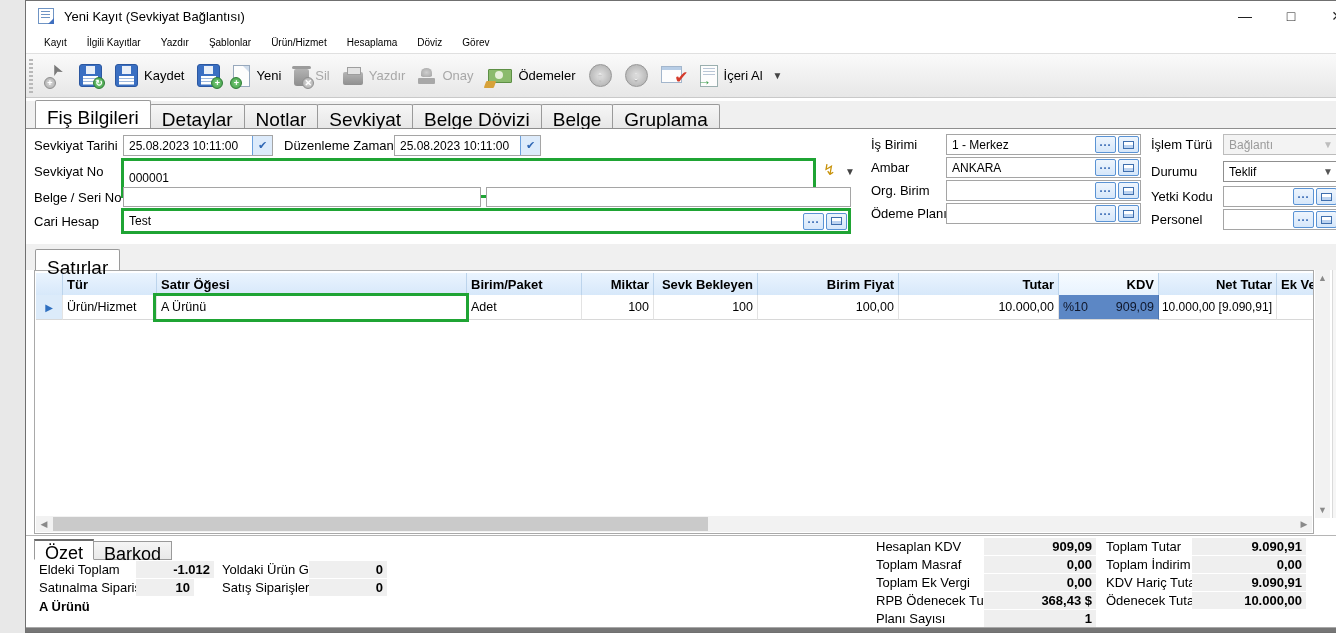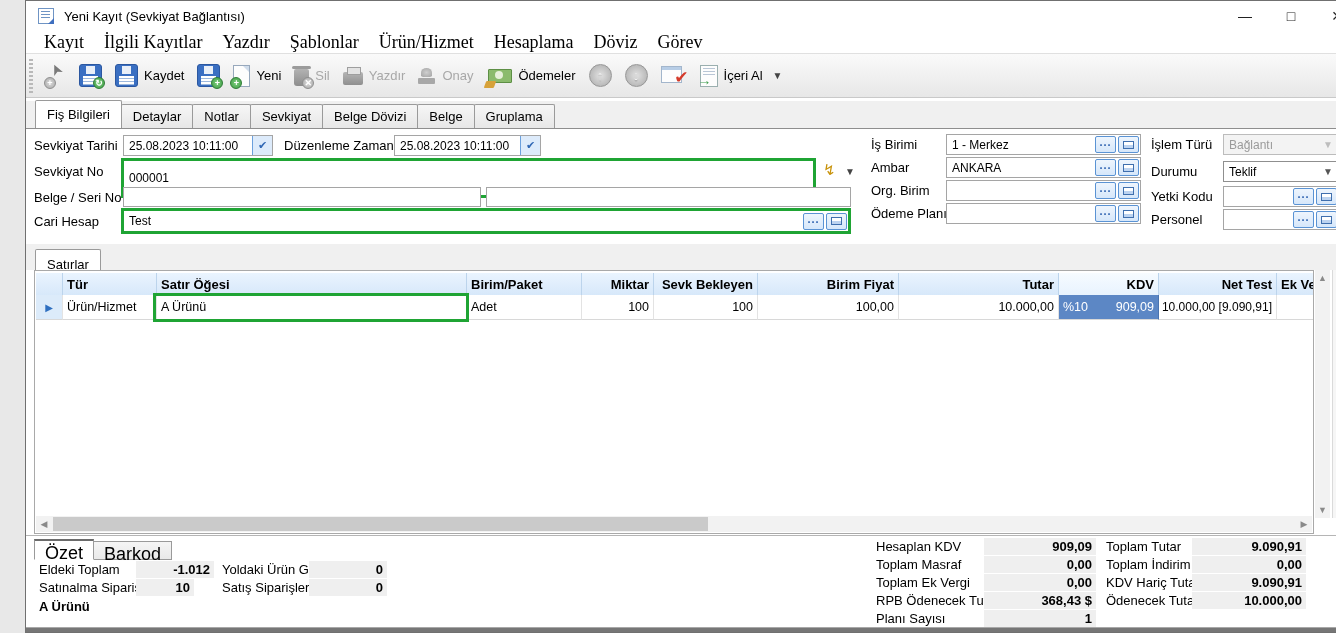--- a/index.html
+++ b/index.html
@@ -13,21 +13,21 @@
   .title-doc::before { content:""; position:absolute; left:2px; top:2px; width:9px; height:8px;
      background:repeating-linear-gradient(#6f94c4 0 1px, transparent 1px 3px); }
   .title-doc::after { content:""; position:absolute; right:-1px; bottom:-1px; width:0; height:0;
      border-left:6px solid transparent; border-bottom:6px solid #3f6fbf; }
   .title-text { margin-left:10px; font-size:13px; }
   .win-controls { margin-left:auto; display:flex; height:100%; }
   .win-btn { width:46px; height:100%; display:flex; align-items:center; justify-content:center; font-size:14px; color:#222; }
 
   
   .menubar { left:0; top:30px; width:1334px; height:22px; background:#fff; display:flex; align-items:center; padding-left:8px; }
-  .menu-item { padding:2px 10px; font-size:18px;font-family:Liberation Serif, serif; }
+  .menu-item { padding:2px 10px; font-size:10px; }
 
   
   .toolbar { left:0; top:52px; width:1334px; height:45px; background:linear-gradient(#fafafa,#e7e7e7); border-top:1px solid #e0e0e0; border-bottom:1px solid #c9c9c9; display:flex; align-items:center; }
   .grip { width:4px; height:34px; margin-left:3px; background:repeating-linear-gradient(#b9b9b9 0 2px, transparent 2px 4px); }
   .tb { display:flex; align-items:center; gap:6px; margin-left:13px; }
   .tb-label { font-size:13px; }
   .tb-label.dis { color:#a8a8a8; }
   .badge { position:absolute; width:12px; height:12px; border-radius:50%; font-size:9px; font-weight:bold; line-height:11px; text-align:center; color:#fff; }
   .badge.green { background:radial-gradient(#7ed07e,#3d9a44); border:1px solid #2f7d36; }
   .badge.gray  { background:radial-gradient(#dcdcdc,#a7a7a7); border:1px solid #8f8f8f; color:#fff; }
@@ -58,21 +58,21 @@
   .i-confirm { width:26px; height:22px; position:relative; }
   .i-confirm::before { content:""; position:absolute; left:0; top:1px; width:19px; height:15px; background:#fdfdfd; border:1px solid #a3b6cc; box-shadow:inset 0 3px #b7cde6; }
   .i-confirm::after { content:"✔"; position:absolute; right:-2px; top:2px; font-size:17px; color:#d43a2a; }
   .i-excel { width:18px; height:22px; background:#fdfdfd; border:1px solid #9aafaf; position:relative; }
   .i-excel::before { content:""; position:absolute; left:2px; top:2px; width:12px; height:9px; background:repeating-linear-gradient(#b9c6d6 0 1px, transparent 1px 3px); }
   .i-excel::after { content:"→"; position:absolute; left:-3px; bottom:-2px; font-size:14px; font-weight:bold; color:#3f9e4d; }
   .caret { font-size:10px; color:#444; margin-left:4px; }
 
   
   .tabstrip { left:0; top:100px; width:1334px; height:28px; background:#f0f0f0; border-bottom:1px solid #8e8e8e; display:flex; align-items:flex-end; padding-left:9px; }
-  .tab { height:24px; padding:4px 11px 0; font-size:13px; background:linear-gradient(#f6f6f6,#e7e7e7); border:1px solid #9a9a9a; border-bottom:none; margin-right:-1px; border-radius:2px 2px 0 0; }
+  .tab { height:24px; padding:4px 11px 0; font-size:19px; background:linear-gradient(#f6f6f6,#e7e7e7); border:1px solid #9a9a9a; border-bottom:none; margin-right:-1px; border-radius:2px 2px 0 0; }
   .tab.active { background:#fff; height:28px; padding-top:6px; position:relative; z-index:2; }
 
   
   .formpanel { left:0; top:128px; width:1334px; height:115px; background:#fff; }
   .lbl { position:absolute; font-size:13px; white-space:nowrap; }
   .field { position:absolute; background:#fff; border:1px solid #a5a5a5; font-size:12px; display:flex; align-items:center; padding-left:5px; overflow:hidden; white-space:nowrap; }
   .dd-check { width:20px; height:100%; margin-left:auto; background:#ddebfb; border-left:1px solid #6ba0dd; color:#2f67b5; font-size:11px; display:flex; align-items:center; justify-content:center; flex:0 0 auto; }
   .greenbox { position:absolute; border:3px solid #1fa434; background:#fff; display:flex; align-items:center; }
   .gb-text { padding-left:5px; font-size:12px; }
   .btn-dots, .btn-form { width:21px; height:17px; background:linear-gradient(#eef5fd,#d6e7fa); border:1px solid #5a93d4; border-radius:2px; color:#2a5fae; display:flex; align-items:center; justify-content:center; flex:0 0 auto; margin-left:2px; }
@@ -85,21 +85,21 @@
 
   
   .gap-strip { left:0; top:243px; width:1334px; height:5px; background:#f0f0f0; }
   .linestab-strip { left:0; top:248px; width:1334px; height:21px; background:#f0f0f0; display:flex; align-items:flex-end; padding-left:9px; }
   .tableframe { left:8px; top:269px; width:1280px; height:264px; background:#fff; border:1px solid #a9a9a9; }
   .th { position:absolute; top:2px; height:22px; background:linear-gradient(#eaf4fe,#d7e8fa); border-right:1px solid #bcd4ec; font-weight:bold; font-size:13px; display:flex; align-items:center; padding:0 4px; overflow:hidden; white-space:nowrap; }
   .th.num { justify-content:flex-end; }
   .td { position:absolute; top:24px; height:25px; background:#fff; border-right:1px solid #e3e3e3; border-bottom:1px solid #d8d8d8; font-size:12.5px; display:flex; align-items:center; padding:0 4px; overflow:hidden; white-space:nowrap; }
   .td.num { justify-content:flex-end; }
   .rowsel { background:#dcebfa; color:#2e6fc0; font-size:10px; justify-content:center; padding:0; }
-  .kdvcell { background:#5c87c5; color:#ffffff; justify-content:space-between; border-right:1px solid #4a74b0; }
+  .kdvcell { background:#5c87c5; color:#0f172a; justify-content:space-between; border-right:1px solid #4a74b0; }
   .cell-greenbox { position:absolute; left:118px; top:22px; width:316px; height:29px; border:3px solid #1fa434; z-index:3; }
 
   
   .hscroll { position:absolute; left:1px; bottom:1px; width:1276px; height:16px; background:#f2f2f2; display:flex; align-items:center; }
   .scroll-arrow { width:16px; height:16px; display:flex; align-items:center; justify-content:center; color:#8a8a8a; font-size:9px; flex:0 0 auto; }
   .hthumb { position:absolute; left:17px; width:655px; height:14px; background:#cacaca; }
   .vscroll { left:1289px; top:269px; width:15px; height:248px; background:#f2f2f2; display:flex; flex-direction:column; justify-content:space-between; align-items:center; }
   .sidebar-icons { left:1306px; top:269px; width:28px; height:248px; background:#f6f6f6; border-left:1px solid #dadada; display:flex; flex-direction:column; align-items:center; padding-top:6px; }
   .si { width:22px; height:21px; display:flex; align-items:center; justify-content:center; font-size:13px; color:#9a9a9a; margin-bottom:2px; }
   .si.line-top { border-top:2px solid #a9a9a9; height:17px; margin-top:2px; }
@@ -342,21 +342,21 @@
 
     <div class="th rowsel" style="left:1px; top:2px; width:27px; background:linear-gradient(#eaf4fe,#d7e8fa);"></div>
     <div class="th" style="left:28px; width:94px;">Tür</div>
     <div class="th" style="left:122px; width:310px;">Satır Öğesi</div>
     <div class="th" style="left:432px; width:115px;">Birim/Paket</div>
     <div class="th num" style="left:547px; width:72px;">Miktar</div>
     <div class="th num" style="left:619px; width:104px;">Sevk Bekleyen</div>
     <div class="th num" style="left:723px; width:141px;">Birim Fiyat</div>
     <div class="th num" style="left:864px; width:160px;">Tutar</div>
     <div class="th num" style="left:1024px; width:100px; background:linear-gradient(#f6fbff,#e8f3fe);">KDV</div>
-    <div class="th num" style="left:1124px; width:118px;">Net Test</div>
+    <div class="th num" style="left:1124px; width:118px;">Net Tutar</div>
     <div class="th" style="left:1242px; width:36px; border-right:none;">Ek Vergi</div>
 
     <div class="td rowsel" style="left:1px; width:27px;">▶</div>
     <div class="td" style="left:28px; width:94px;">Ürün/Hizmet</div>
     <div class="td" style="left:122px; width:310px;">A Ürünü</div>
     <div class="td" style="left:432px; width:115px;">Adet</div>
     <div class="td num" style="left:547px; width:72px;">100</div>
     <div class="td num" style="left:619px; width:104px;">100</div>
     <div class="td num" style="left:723px; width:141px;">100,00</div>
     <div class="td num" style="left:864px; width:160px;">10.000,00</div>

